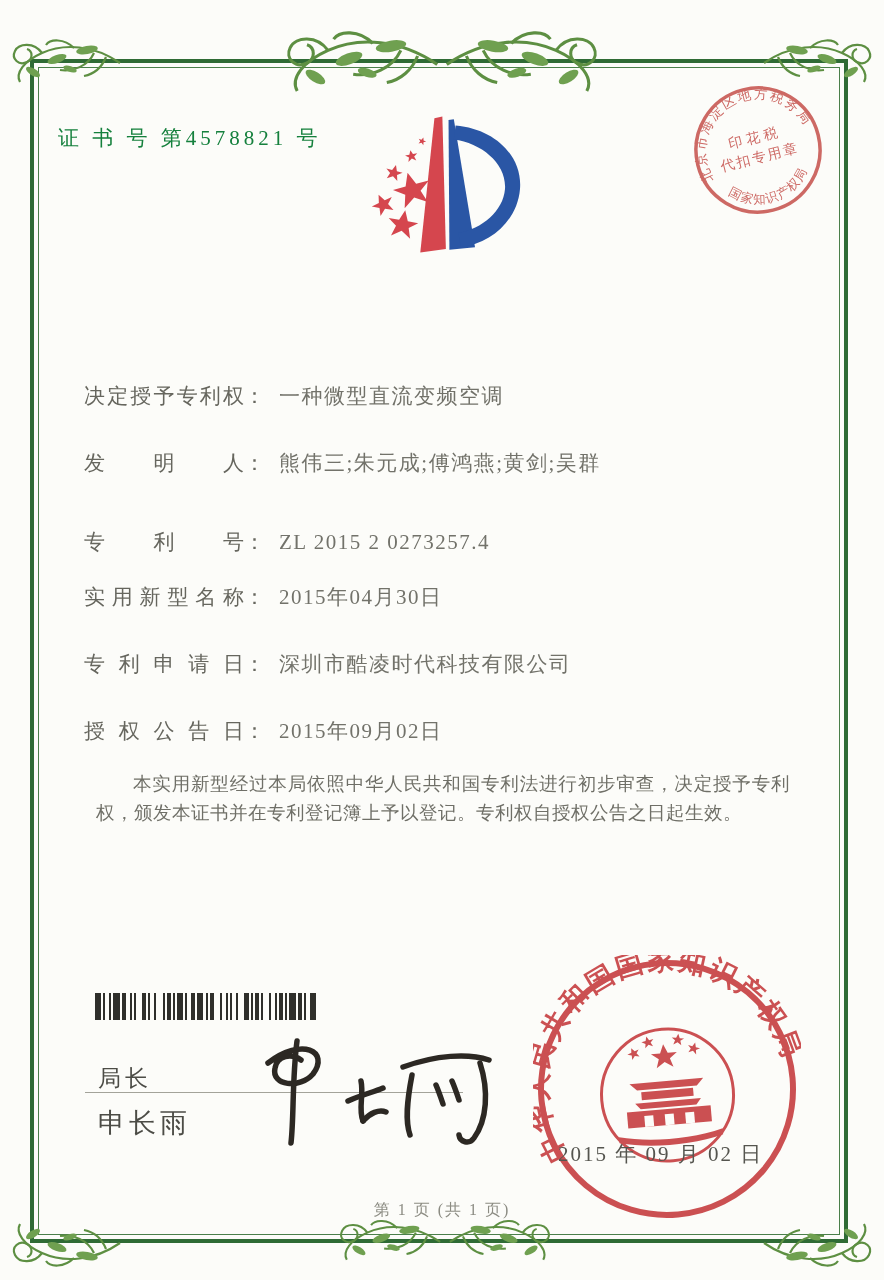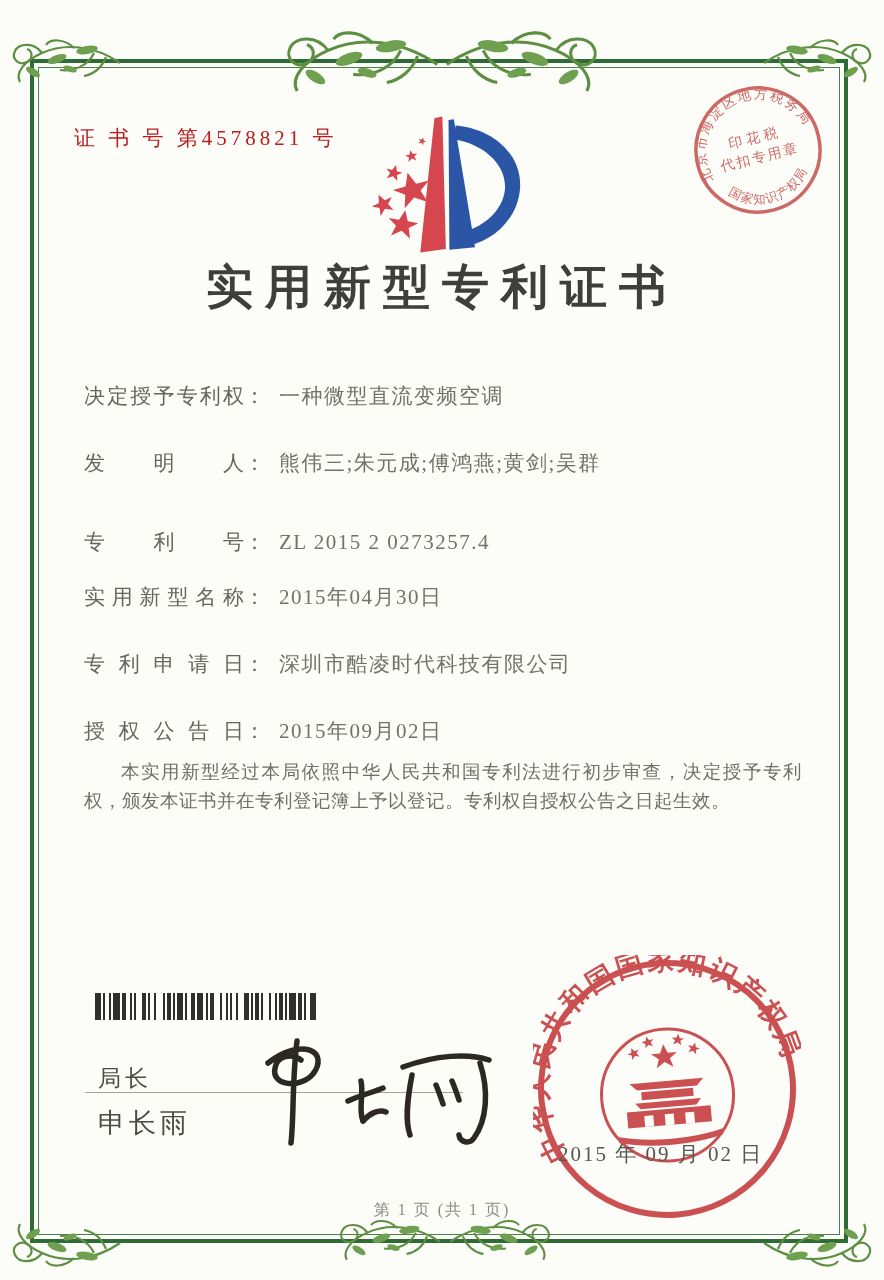--- a/index.html
+++ b/index.html
@@ -7,40 +7,40 @@
   .page{position:relative;width:884px;height:1280px;margin:0 auto;background:#fcfcf9;overflow:hidden;}
 
   
   .frame-outer{position:absolute;left:30px;top:59px;width:818px;height:1184px;
     border:4px solid #2f6b35;box-sizing:border-box;}
   .frame-inner{position:absolute;left:38px;top:67px;width:802px;height:1168px;
     border:1px solid #4a7f4a;box-sizing:border-box;}
 
   .ornament{position:absolute;pointer-events:none;}
 
-  .cert-no{position:absolute;left:74px;top:124px;font-size:21px;color:#b91c1c;
+  .cert-no{position:absolute;left:58px;top:124px;font-size:21px;color:#15803d;
     letter-spacing:4px;}
 
   .logo{position:absolute;left:345px;top:106px;width:200px;height:150px;}
 
   .tax-seal{position:absolute;left:688px;top:80px;width:140px;height:140px;opacity:.85;}
 
   .doc-title{position:absolute;left:0;top:256px;width:884px;text-align:center;
     font-size:47px;font-weight:700;letter-spacing:12px;color:#3e3e3c;}
 
   .fields{position:absolute;left:84px;top:0;width:730px;}
   .field-row{position:absolute;left:0;font-size:21px;color:#6e6e66;white-space:nowrap;}
   .field-label{display:inline-block;width:160px;text-align:justify;text-align-last:justify;
     -moz-text-align-last:justify;vertical-align:top;color:#66665e;}
   .field-colon{display:inline-block;margin-right:14px;color:#66665e;}
   .field-value{letter-spacing:1.5px;color:#72726a;}
 
   .body-text{position:absolute;left:84px;top:758px;width:718px;font-size:18.5px;
     line-height:29px;color:#6f6f67;text-align:justify;}
-  .body-text p{margin:0;text-indent:2em;letter-spacing:.5px;}
+  .body-text p{margin:12px;text-indent:2em;letter-spacing:.5px;}
 
   .barcode{position:absolute;left:95px;top:993px;width:240px;height:27px;
     white-space:nowrap;overflow:hidden;}
 
   .sig-line{position:absolute;left:85px;top:1092px;width:378px;height:0;
     border-top:1px solid #a3a39a;}
   .director-title{position:absolute;left:98px;top:1063px;font-size:23px;color:#4c4c46;
     letter-spacing:4px;font-family:Liberation Serif, serif;}
   .director-name{position:absolute;left:98px;top:1105px;font-size:27px;color:#4c4c46;
     letter-spacing:4px;font-family:"Liberation Sans","DejaVu Sans",sans-serif;}
@@ -132,21 +132,20 @@
         <textPath href="#taxTopArc" startOffset="6">北京市海淀区地方税务局</textPath>
       </text>
       <text font-size="12.5" fill="#c5504b" letter-spacing="1">
         <textPath href="#taxBotArc" startOffset="2">国家知识产权局</textPath>
       </text>
       <text x="0" y="-8" text-anchor="middle" font-size="14" fill="#c5504b" letter-spacing="4">印花税</text>
       <text x="0" y="12" text-anchor="middle" font-size="14" fill="#c5504b" letter-spacing="2">代扣专用章</text>
     </g>
   </svg>
 
-  <div class="doc-title">实用新型专利证书</div>
 
   <div class="fields">
     <div class="field-row" style="top:382px">
       <span class="field-label">决定授予专利权</span><span class="field-colon">：</span><span class="field-value">一种微型直流变频空调</span>
     </div>
     <div class="field-row" style="top:449px">
       <span class="field-label">发明人</span><span class="field-colon">：</span><span class="field-value">熊伟三;朱元成;傅鸿燕;黄剑;吴群</span>
     </div>
     <div class="field-row" style="top:528px">
       <span class="field-label">专利号</span><span class="field-colon">：</span><span class="field-value">ZL 2015 2 0273257.4</span>

